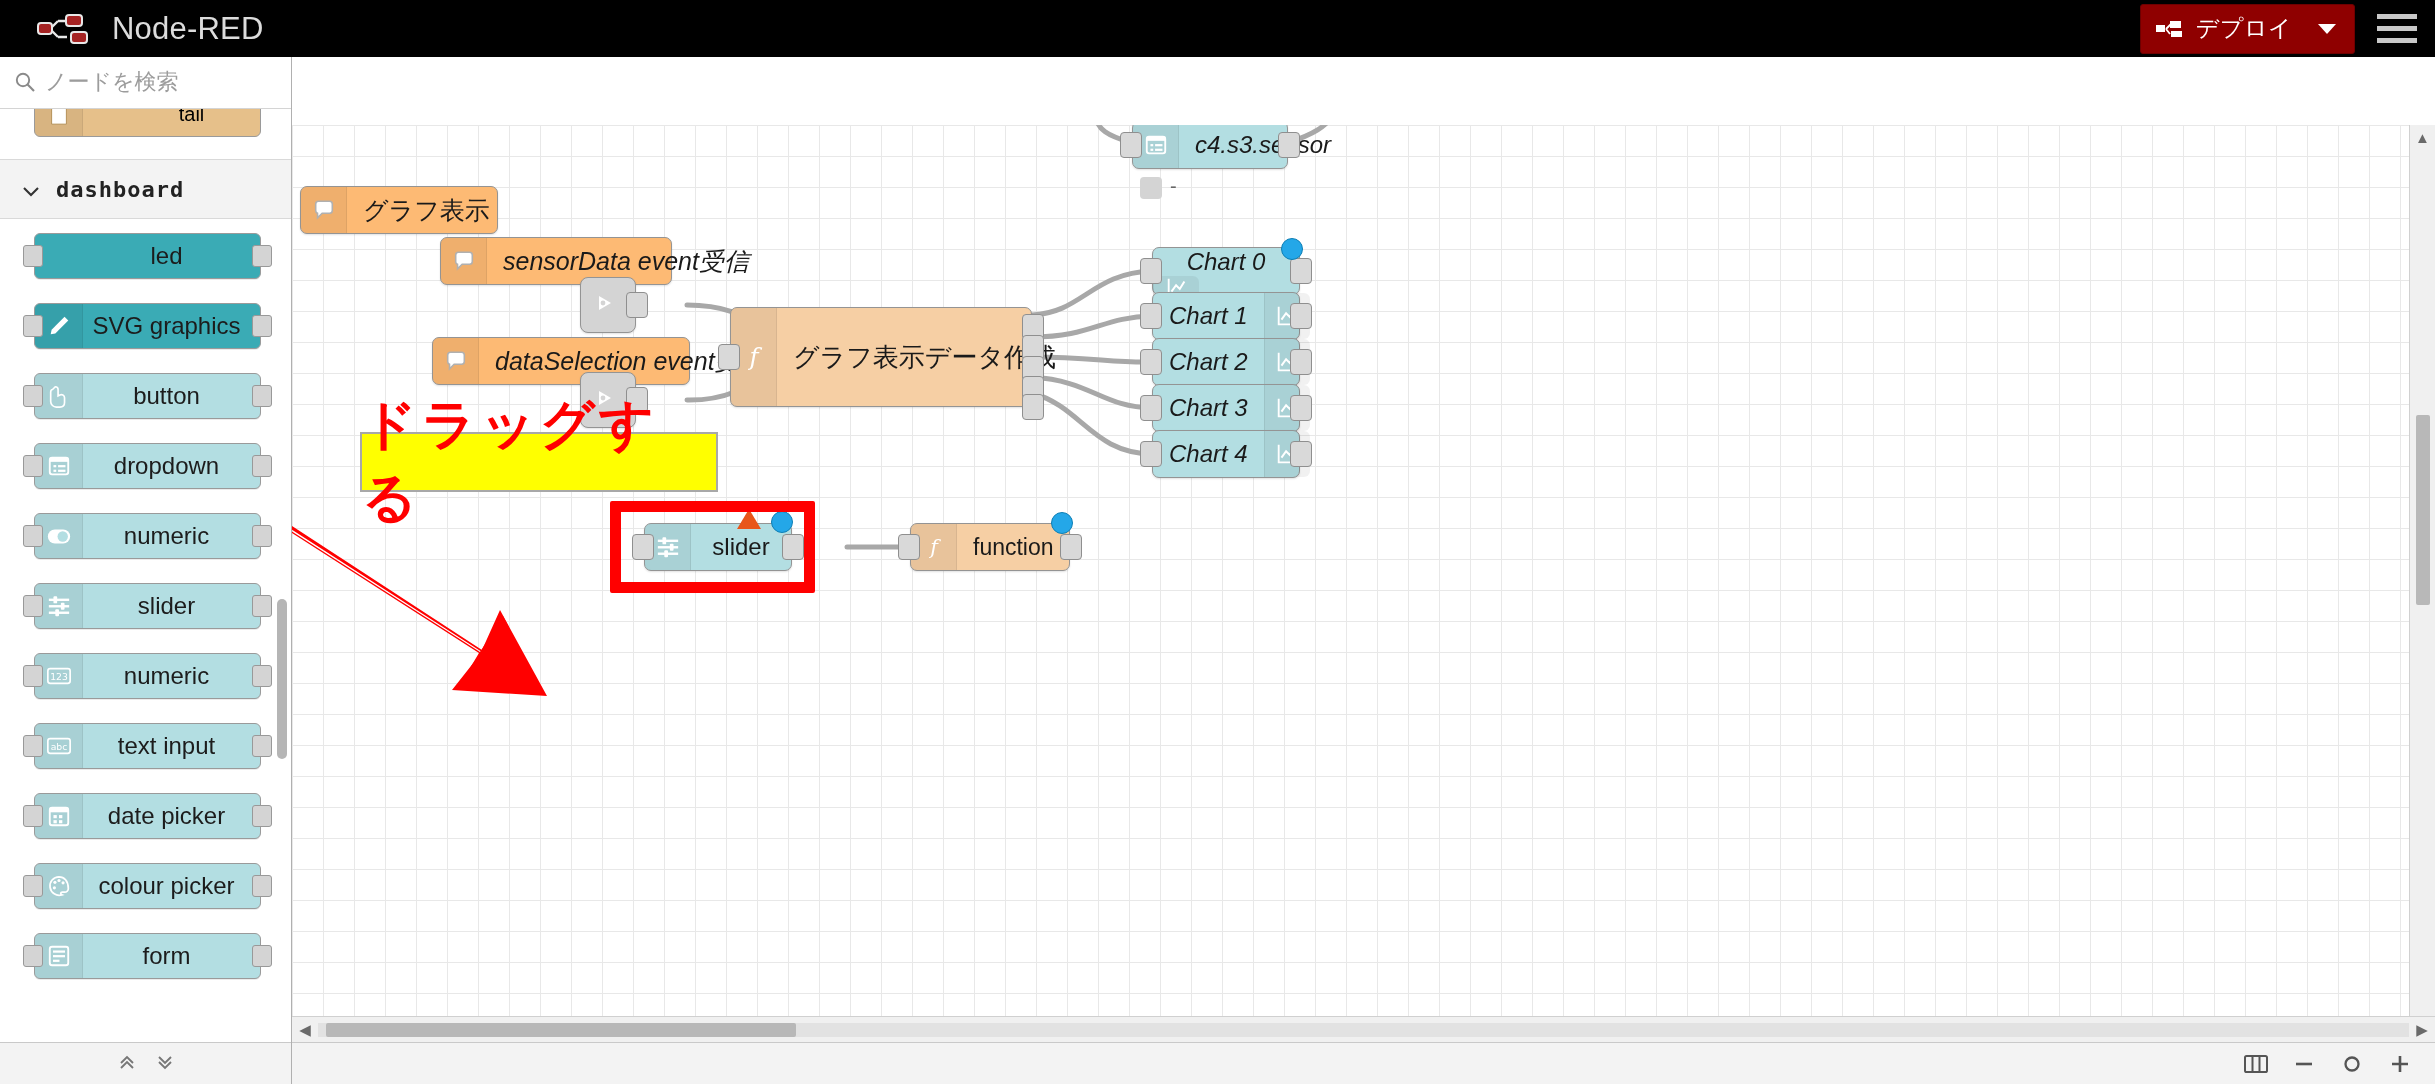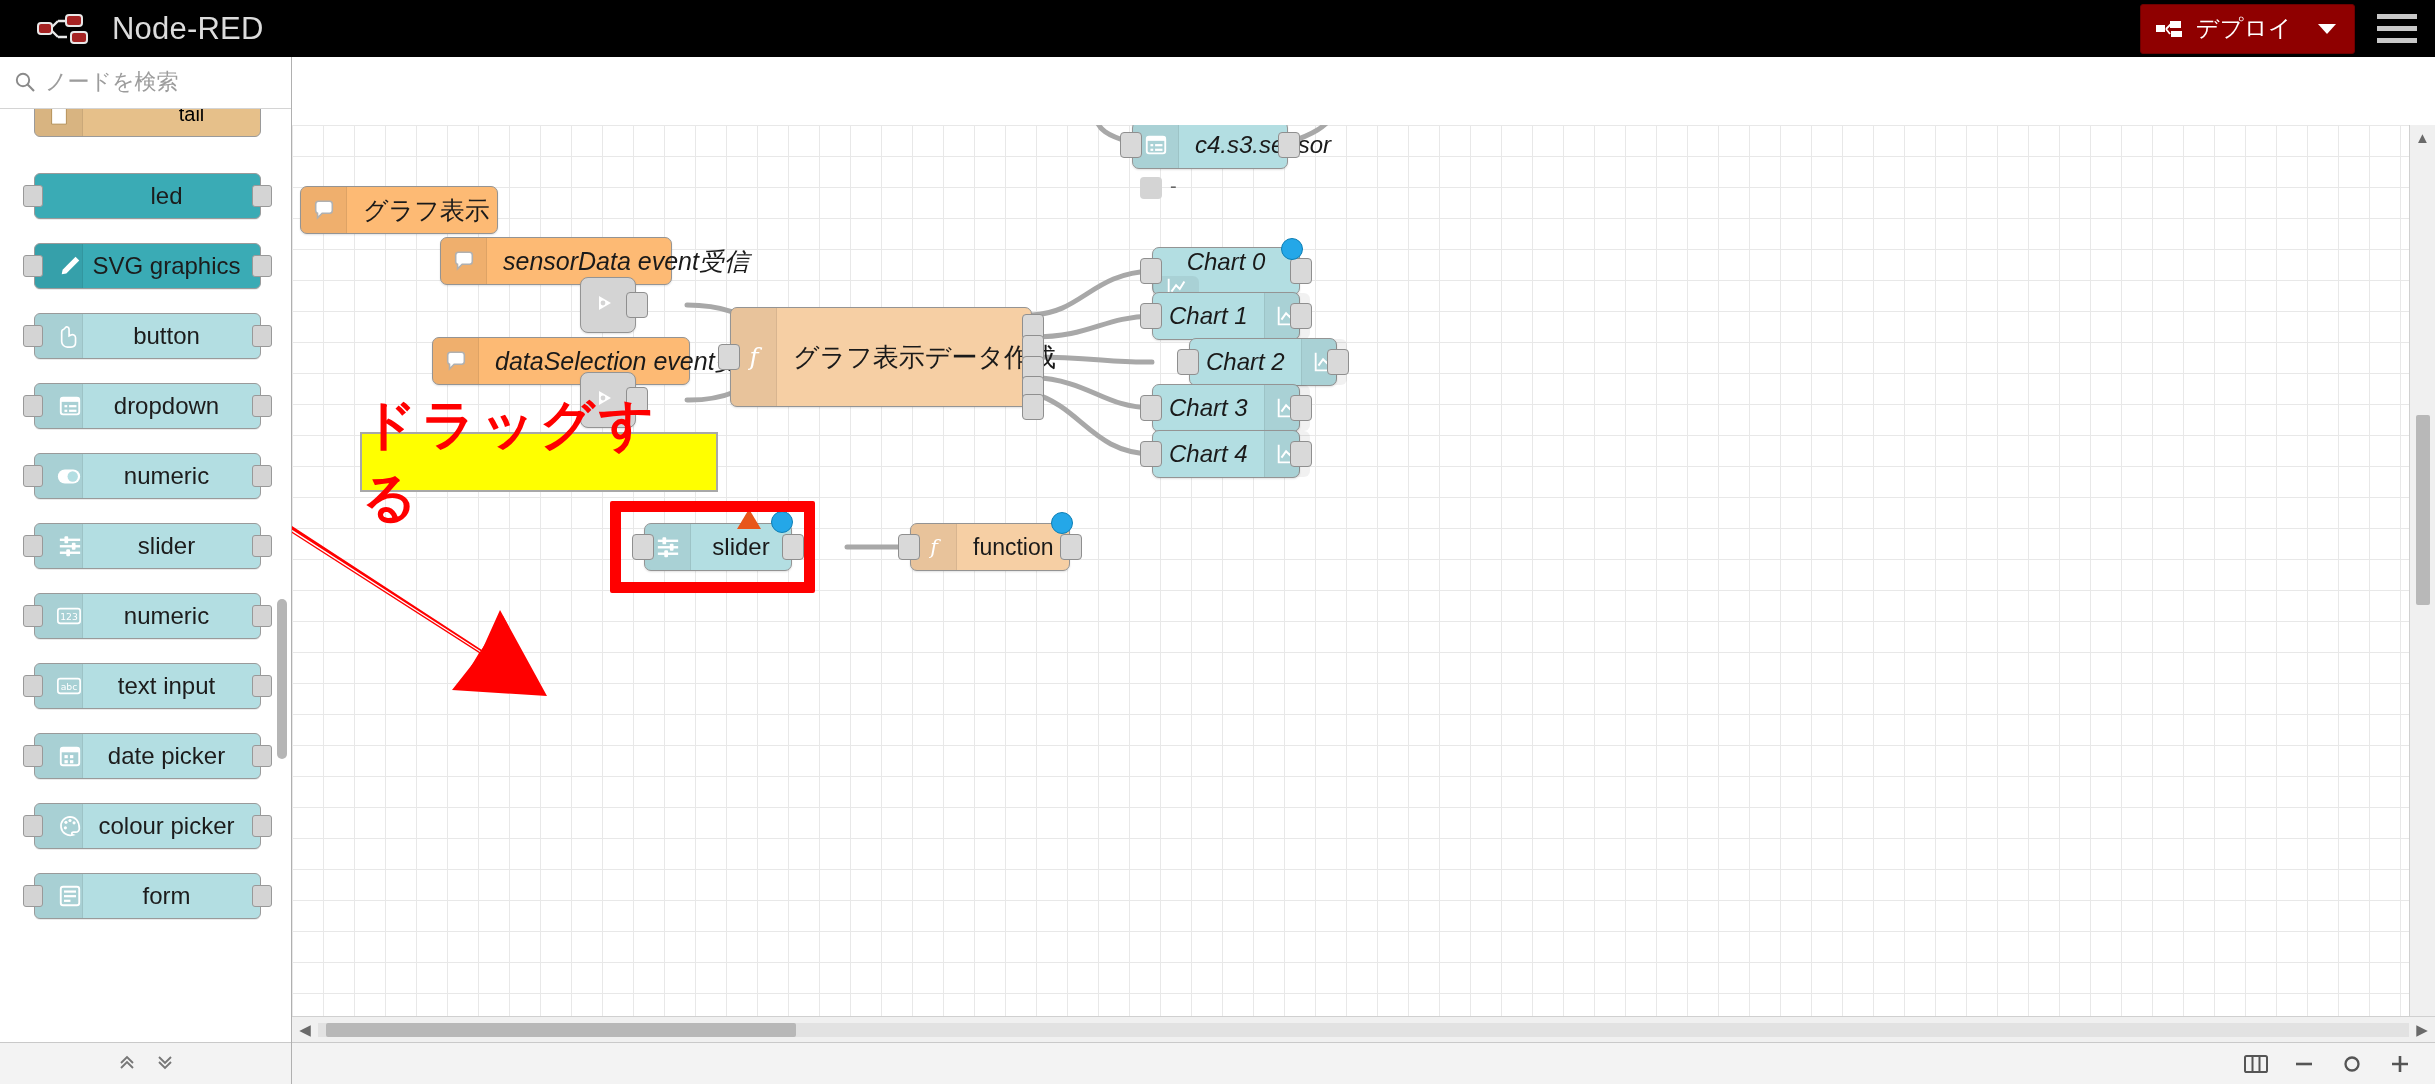--- a/index.html
+++ b/index.html
@@ -82,21 +82,21 @@
     position: relative; height: 46px; margin: 0 30px 24px 34px;
     background: #b3dee2; border: 1px solid #9a9a9a; border-radius: 6px;
     display: flex; align-items: center; cursor: move;
     box-shadow: 0 1px 0 rgba(0,0,0,.08);
   }
   .pnode.dark { background: #3aabb5; }
   .pnode .ico {
     width: 48px; height: 100%; flex: none;
     background: rgba(0,0,0,.06); border-right: 1px solid rgba(0,0,0,.07);
     border-radius: 5px 0 0 5px;
-    display: flex; align-items: center; justify-content: flex-end;
+    display: flex; align-items: center; justify-content: center;
   }
   .pnode.noico .ico { background: transparent; border-right: 0; }
   .pnode .plabel {
     flex: 1; text-align: center; font-size: 24px; color: #1c1c1c;
     padding-right: 10px;
   }
   .pnode.dark .plabel { color: #1c1c1c; }
   .port-l, .port-r {
     position: absolute; width: 20px; height: 22px; top: 11px;
     background: #d4d4d4; border: 1px solid #999; border-radius: 3px;
@@ -323,20 +323,28 @@
         <div class="pnode-top" style="margin-top:-18px;">
           <span class="ico">
             <svg viewBox="0 0 26 26" width="24" height="24">
               <path d="M5 2 h11 l5 5 v17 h-16 z" fill="#fff" stroke="#b08b50" stroke-width="1"></path>
             </svg>
           </span>
           <span class="plabel">tail</span>
         </div>
       </div>
 
+      <div class="cat-header">
+        <span class="cat-chevron">
+          <svg viewBox="0 0 18 12" width="18" height="12">
+            <path d="M2 3 L9 10 L16 3" fill="none" stroke="#333" stroke-width="2.1"></path>
+          </svg>
+        </span>
+        <span class="cat-title">dashboard</span>
+      </div>
 
       <div class="node-list">
 
         <div class="pnode dark noico">
           <span class="port-l"></span>
           <span class="ico"></span>
           <span class="plabel">led</span>
           <span class="port-r"></span>
         </div>
 
@@ -614,21 +622,21 @@
       <span class="fico right">
         <svg viewBox="0 0 26 26" width="24" height="24">
           <path d="M4 3 V22 H23" fill="none" stroke="#fff" stroke-width="2"></path>
           <path d="M7 17 L12 10 L16 14 L21 6" fill="none" stroke="#fff" stroke-width="2.2"></path>
         </svg>
       </span>
       <span class="pt in"></span>
       <span class="pt out"></span>
     </div>
 
-    <div class="fnode teal" style="left:897px; top:213px; width:148px; height:48px;">
+    <div class="fnode teal" style="left:860px; top:213px; width:148px; height:48px;">
       <span class="flabel">Chart 2</span>
       <span class="fico right">
         <svg viewBox="0 0 26 26" width="24" height="24">
           <path d="M4 3 V22 H23" fill="none" stroke="#fff" stroke-width="2"></path>
           <path d="M7 17 L12 10 L16 14 L21 6" fill="none" stroke="#fff" stroke-width="2.2"></path>
         </svg>
       </span>
       <span class="pt in"></span>
       <span class="pt out"></span>
     </div>

